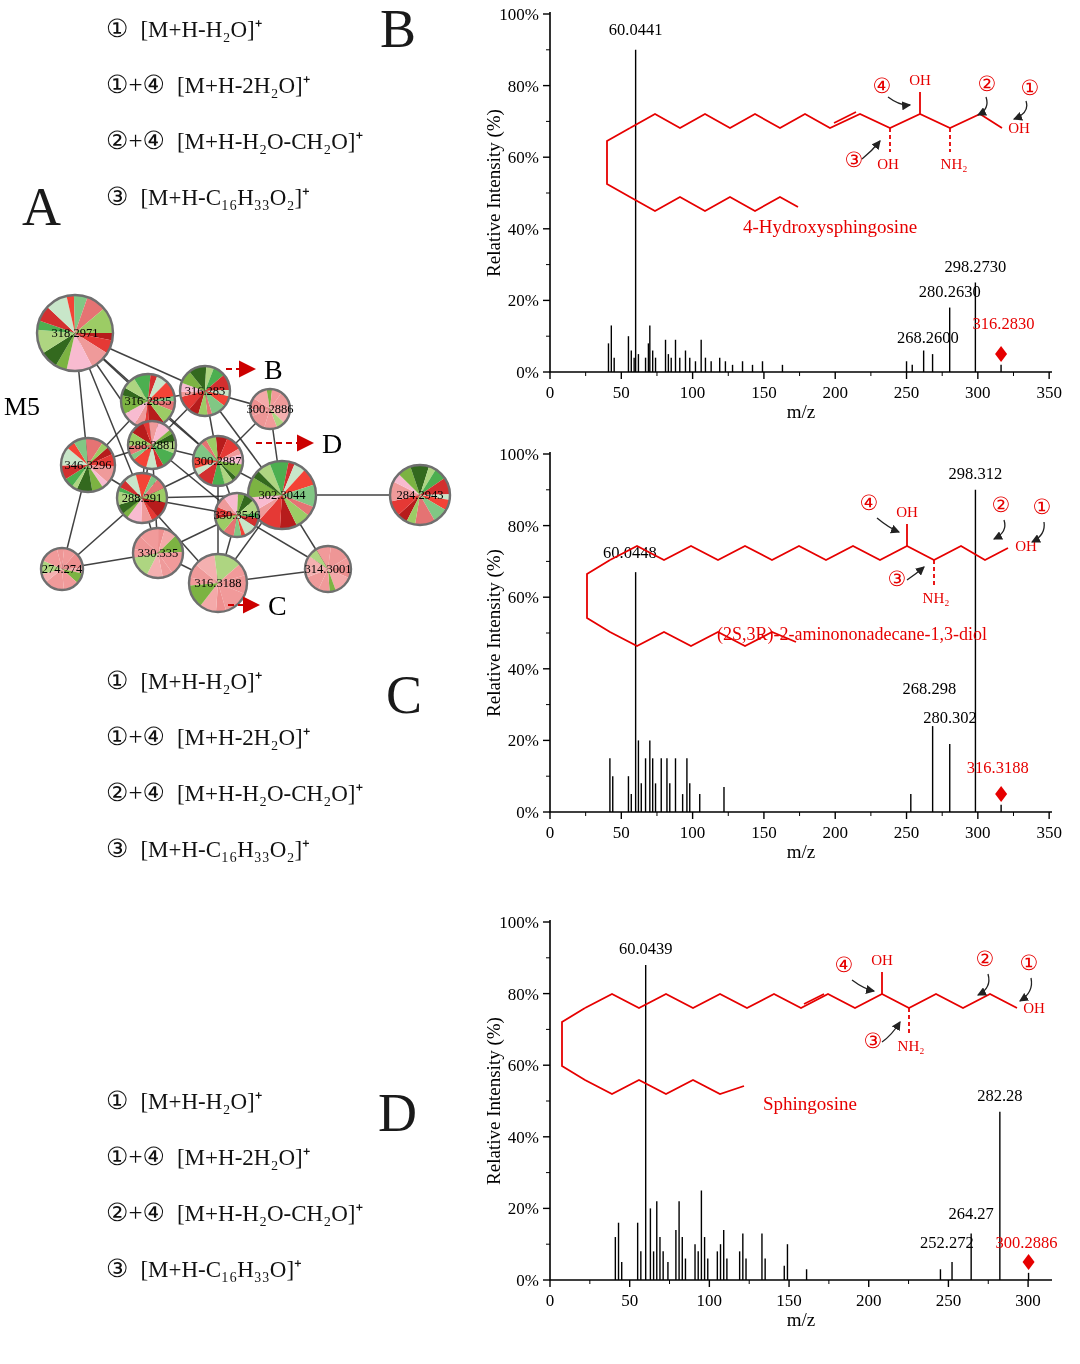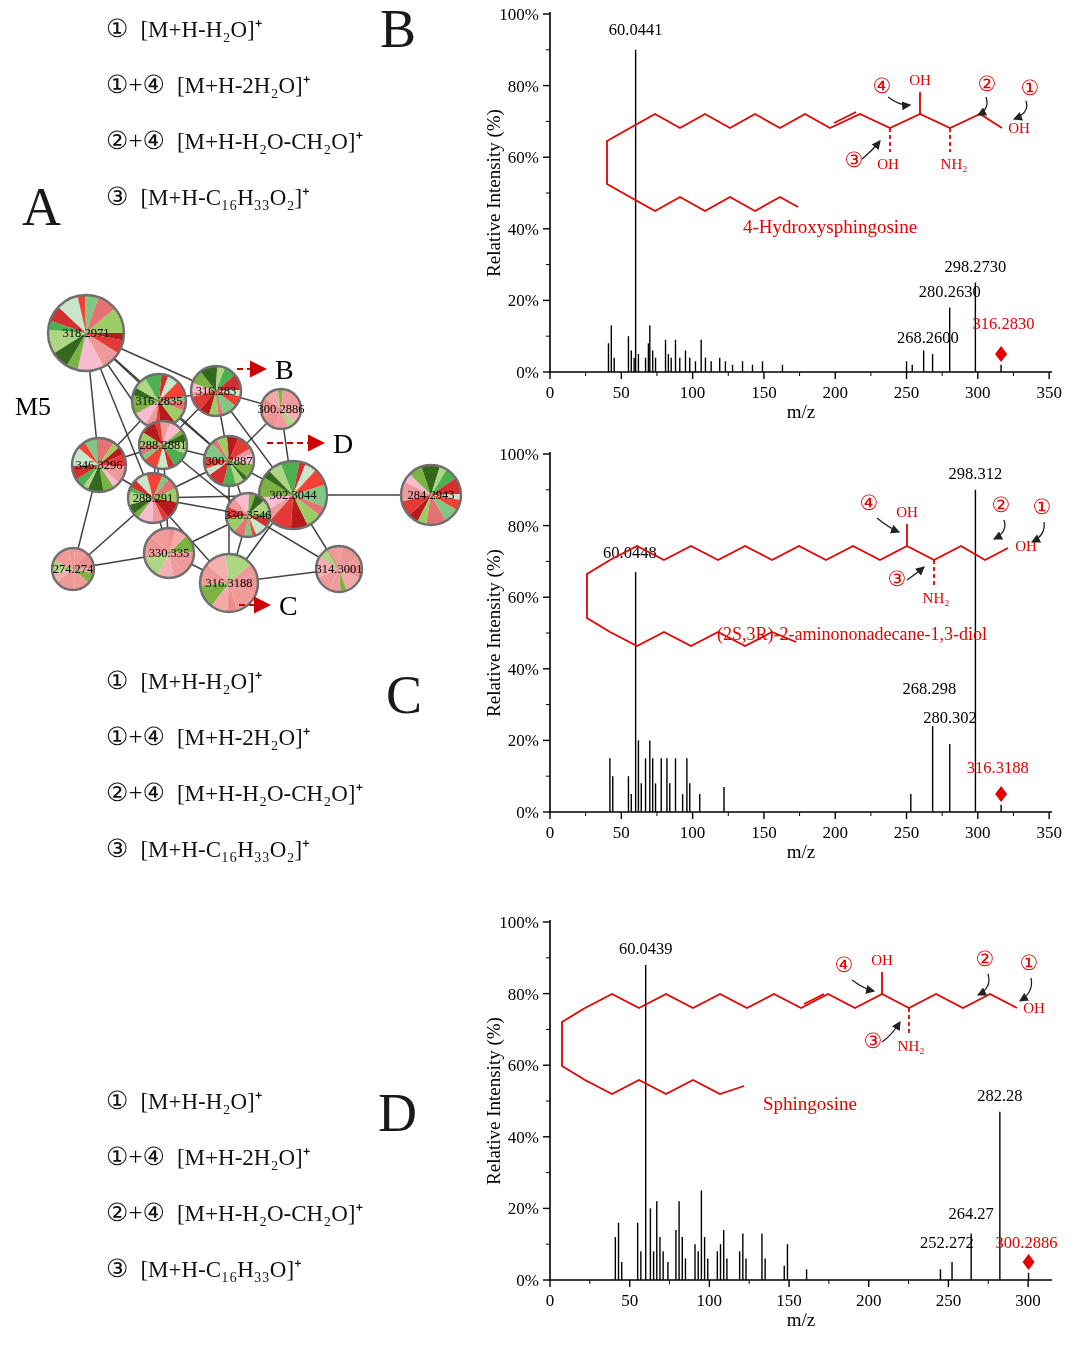--- a/index.html
+++ b/index.html
@@ -4,21 +4,21 @@
 <style>
   html,body{margin:0;padding:0}
   body{width:1080px;height:1364px;position:relative;background:#fff;
        font-family:"Liberation Serif",serif;overflow:hidden;color:#111}
   .biglet{position:absolute;font-size:54px;color:#1a1a1a;line-height:1}
   .legend{position:absolute}
   .lrow{height:56px;display:flex;align-items:center;gap:12px;font-size:23px;color:#111;white-space:nowrap}
   .lkey{font-size:25px}
   .panel{position:absolute;width:600px;height:432px}
   .panel>svg{position:absolute;left:0;top:0}
-  #network-wrap{position:absolute;left:11px;top:283px;width:478px;height:368px}
+  #network-wrap{position:absolute;left:0;top:283px;width:478px;height:368px}
   svg text{font-family:"Liberation Serif",serif}
   .chemtxt{font-family:"Liberation Sans",sans-serif}
 </style>
 </head>
 <body>
 
 <div class="biglet" style="left:22px;top:180px">A</div>
 <div class="biglet" style="left:380px;top:2px">B</div>
 <div class="biglet" style="left:386px;top:668px">C</div>
 <div class="biglet" style="left:378px;top:1086px">D</div>

